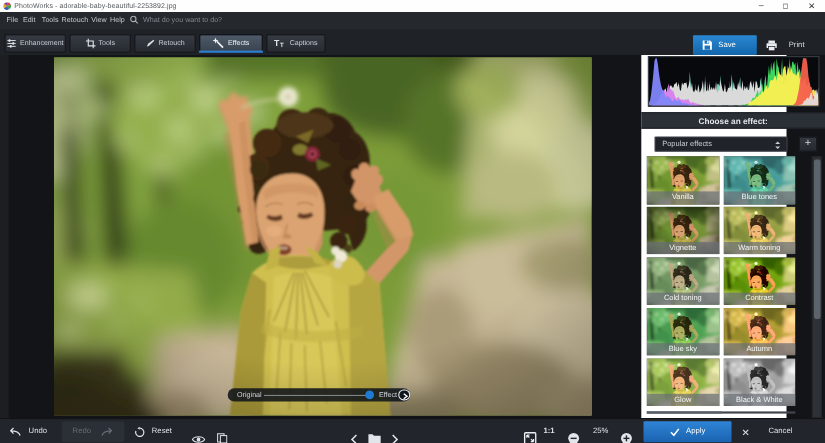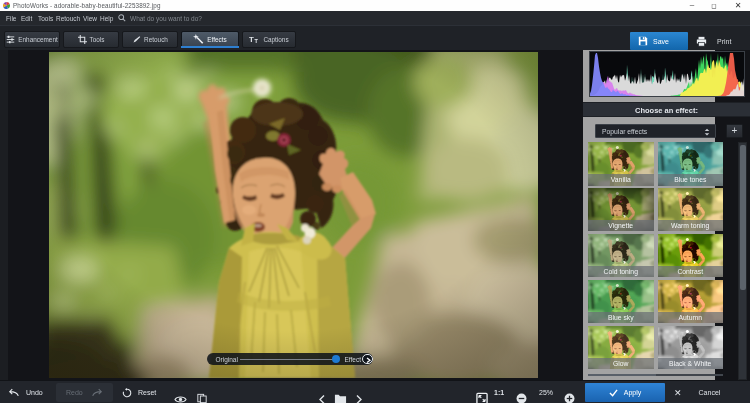--- a/index.html
+++ b/index.html
@@ -27,21 +27,21 @@
 #leftstrip{position:absolute;left:0;top:0;width:8px;height:330px;background:#1c1e22}
 #photo{position:absolute;left:48.5px;top:2px;width:489px;height:326px;overflow:hidden}
 
 #cmpbar{position:absolute;left:158px;top:301px;width:166px;height:12px;background:rgba(16,20,26,0.88);border-radius:6px;color:#cfd4da;font-size:6.5px}
 #cmpbar .lab1{position:absolute;left:9px;top:2.5px}
 #cmpbar .track{position:absolute;left:33px;top:5.5px;width:94px;height:1.5px;background:#7d838b}
 #cmpbar .knob{position:absolute;left:125px;top:2px;width:8px;height:8px;border-radius:50%;background:#1e7ad2}
 #cmpbar .lab2{position:absolute;left:138px;top:2.5px}
 #cmpbar .nextb{position:absolute;left:155.5px;top:0.8px;width:10.5px;height:10.5px;border-radius:50%;background:#10151c;border:1px solid #e8ecf0}
 
-#panel{position:absolute;left:583px;top:0;width:132px;height:330px;background:#a3a3a3}
+#panel{position:absolute;left:583px;top:0;width:132px;height:330px;background:#ffffff}
 #histwrap{position:absolute;left:6px;top:1px;width:156px;height:46px;background:#08090c;border:1px solid #3a3f46}
 #chooselbl{position:absolute;left:0;top:52px;width:167px;height:15px;background:#2b2f36;color:#e3e6eb;font-size:7.5px;font-weight:bold;text-align:center;line-height:15px;border-top:1px solid #1d2025;border-bottom:1px solid #1d2025}
 #dropdown{position:absolute;left:12px;top:74px;width:121px;height:14px;background:#202329;border:1px solid #3c4148;border-radius:1px;color:#c9ced4;font-size:6.8px}
 #plusbtn{position:absolute;left:143px;top:74px;width:17px;height:14px;background:linear-gradient(#34383f,#26292f);border:1px solid #191c20;border-radius:1px;color:#d4d8dd;font-size:10px;text-align:center;line-height:12px}
 #grid{position:absolute;left:5px;top:92px;width:150px;height:232px}
 .thumb{position:absolute;width:65.5px;height:43.5px;overflow:hidden;background:#444}
 .thumb .mini{position:absolute;left:0;top:0;width:65.5px;height:43.5px}
 .thumb .tlab{position:absolute;left:0;bottom:0;width:100%;height:11.5px;background:rgba(104,109,116,0.72);color:#f4f6f8;font-size:6.8px;text-align:center;line-height:11.5px}
 #vscroll{position:absolute;left:155px;top:92px;width:9px;height:238px;background:#2e3238;border:1px solid #222529}
 #vthumb{position:absolute;left:1px;top:2px;width:6px;height:145px;background:#5c636b;border-radius:2px}

